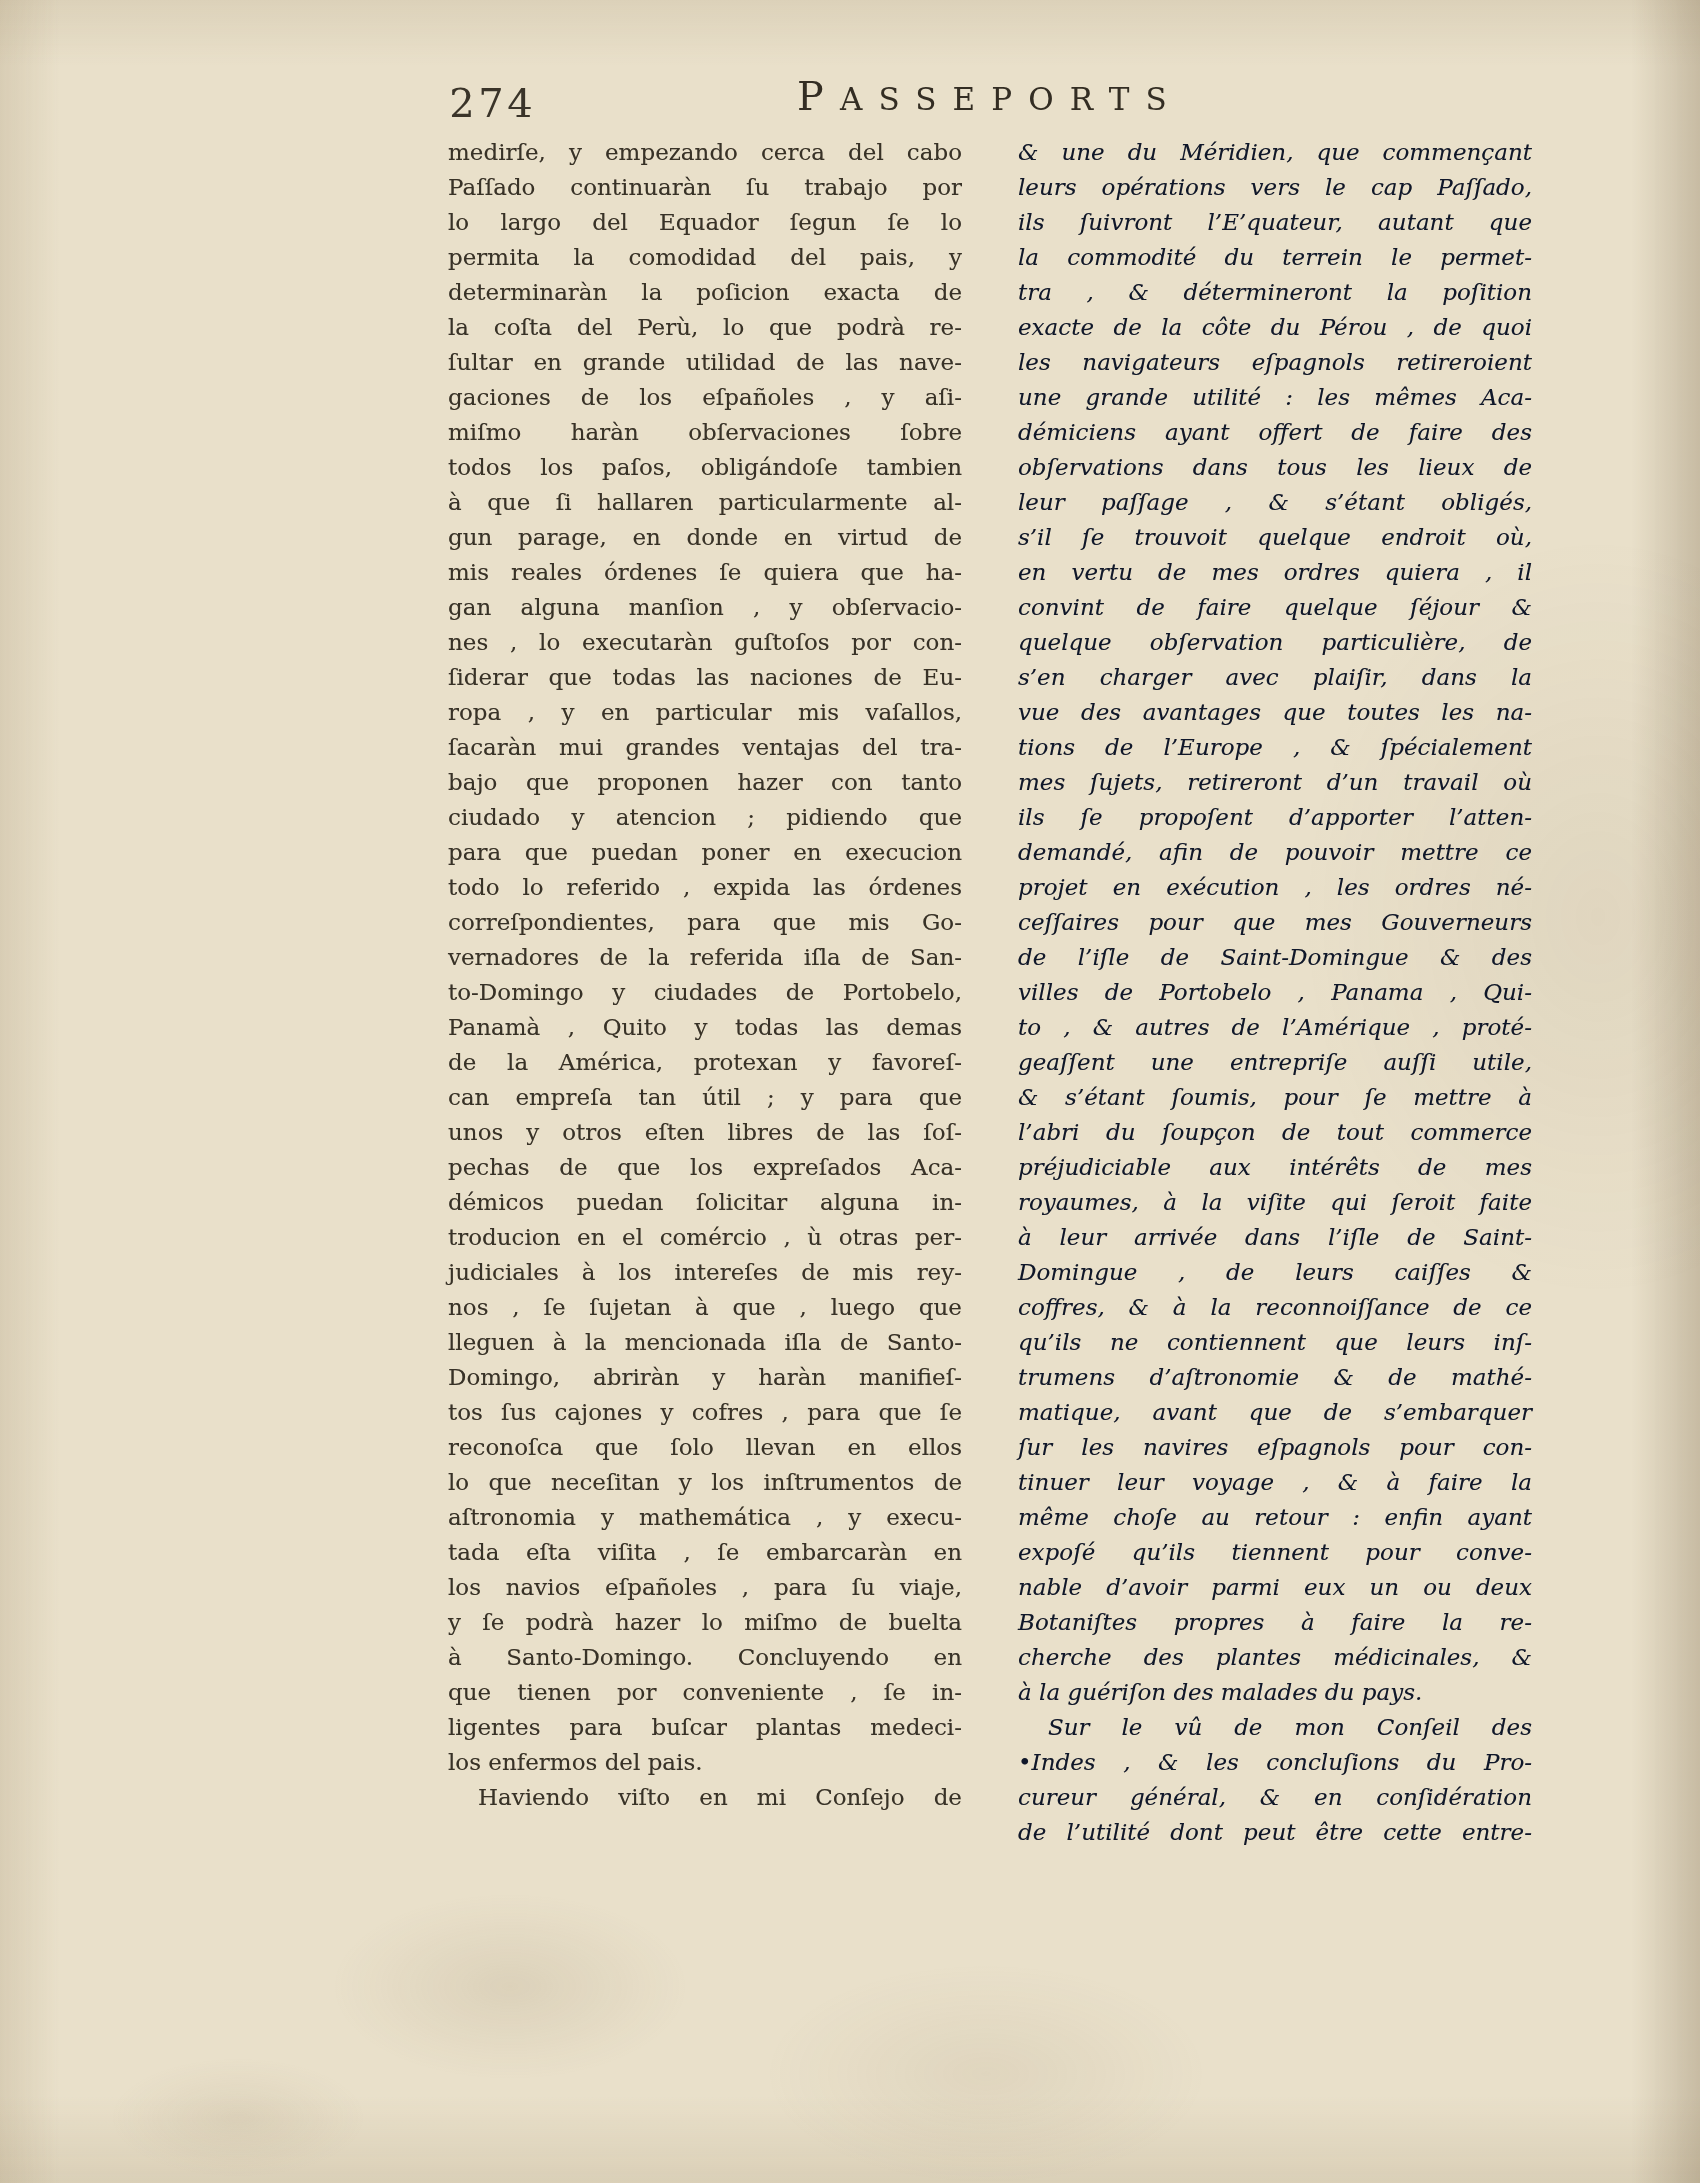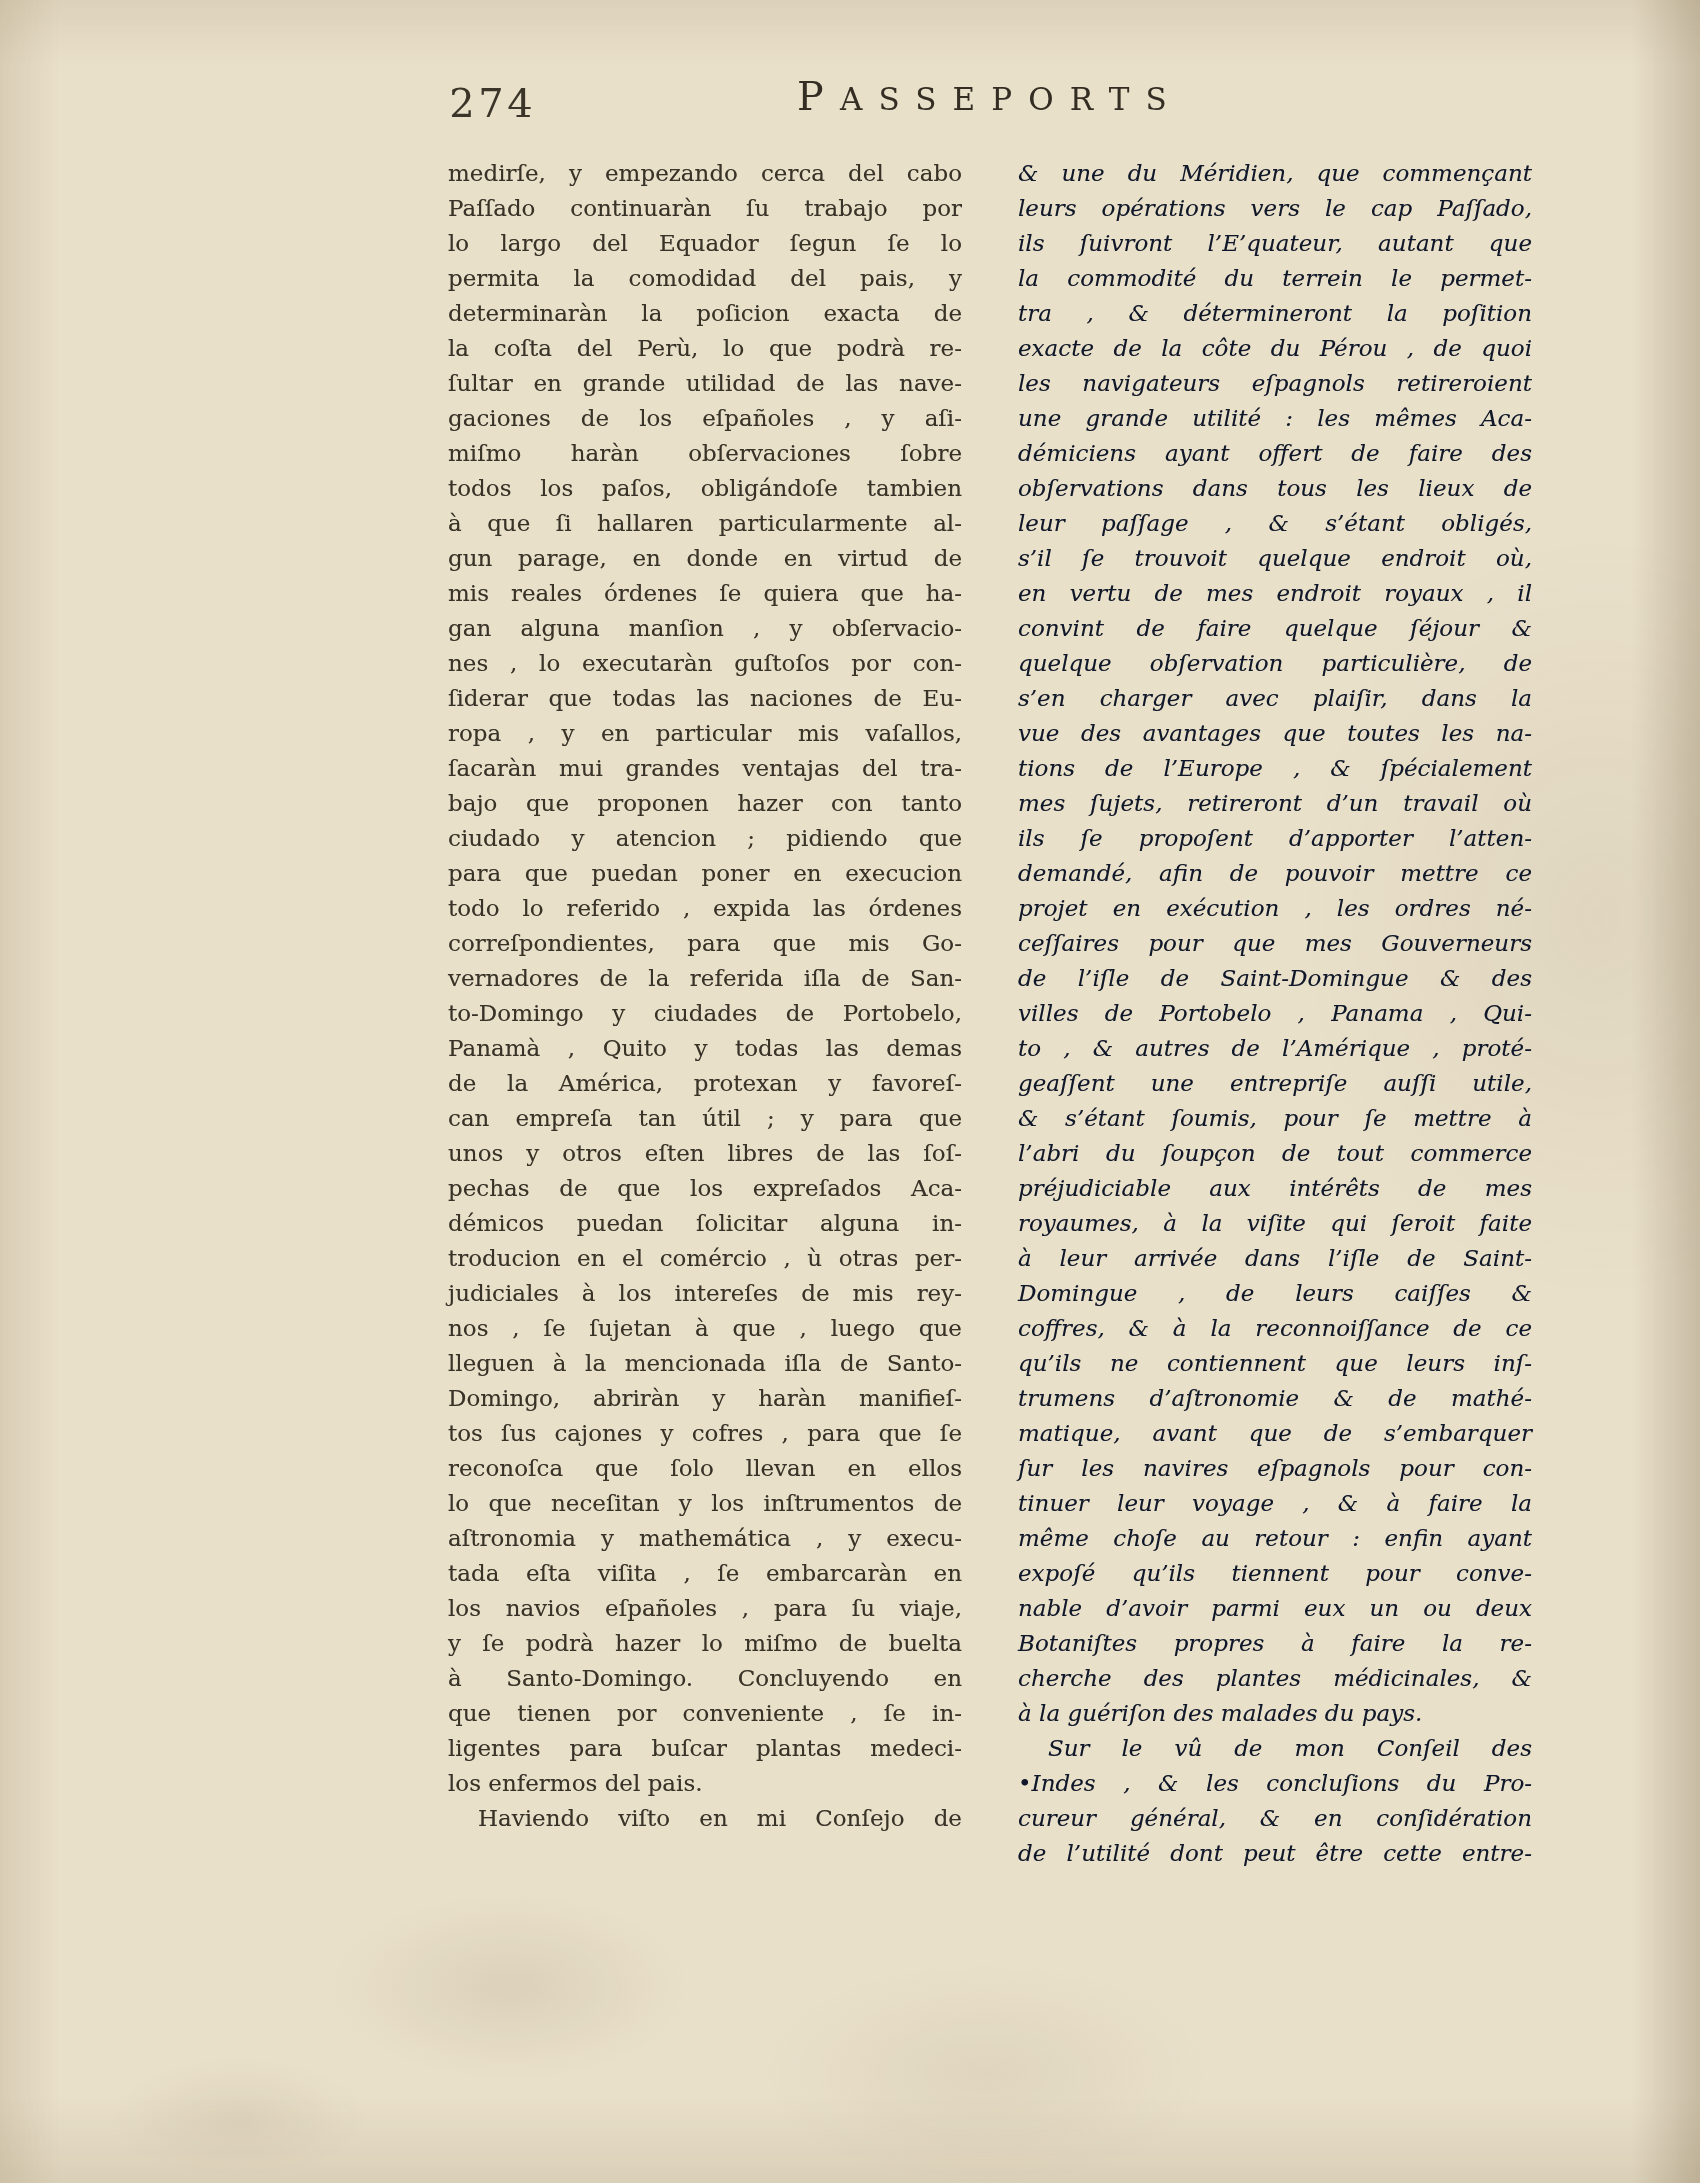--- a/index.html
+++ b/index.html
@@ -47,21 +47,21 @@
     letter-spacing: 0.52em;
     color: #332d23;
     white-space: nowrap;
   }
   .page-title::first-letter {
     font-size: 1.28em;
   }
   .columns {
     display: flex;
     gap: 56px;
-    margin-top: 29px;
+    margin-top: 8px;
   }
   .column {
     width: 520px;
   }
   .line {
     font-size: 23px;
     line-height: 35px;
     text-align: justify;
     text-align-last: justify;
     color: #383227;
@@ -144,21 +144,21 @@
         <div class="line">ils ſuivront l’E’quateur, autant que</div>
         <div class="line">la commodité du terrein le permet-</div>
         <div class="line">tra , &amp; détermineront la poſition</div>
         <div class="line">exacte de la côte du Pérou , de quoi</div>
         <div class="line">les navigateurs eſpagnols retireroient</div>
         <div class="line">une grande utilité : les mêmes Aca-</div>
         <div class="line">démiciens ayant offert de faire des</div>
         <div class="line">obſervations dans tous les lieux de</div>
         <div class="line">leur paſſage , &amp; s’étant obligés,</div>
         <div class="line">s’il ſe trouvoit quelque endroit où,</div>
-        <div class="line">en vertu de mes endroit royaux , il</div>
+        <div class="line">en vertu de mes ordres quiera , il</div>
         <div class="line">convint de faire quelque ſéjour &amp;</div>
         <div class="line">quelque obſervation particulière, de</div>
         <div class="line">s’en charger avec plaiſir, dans la</div>
         <div class="line">vue des avantages que toutes les na-</div>
         <div class="line">tions de l’Europe , &amp; ſpécialement</div>
         <div class="line">mes ſujets, retireront d’un travail où</div>
         <div class="line">ils ſe propoſent d’apporter l’atten-</div>
         <div class="line">demandé, afin de pouvoir mettre ce</div>
         <div class="line">projet en exécution , les ordres né-</div>
         <div class="line">ceſſaires pour que mes Gouverneurs</div>

